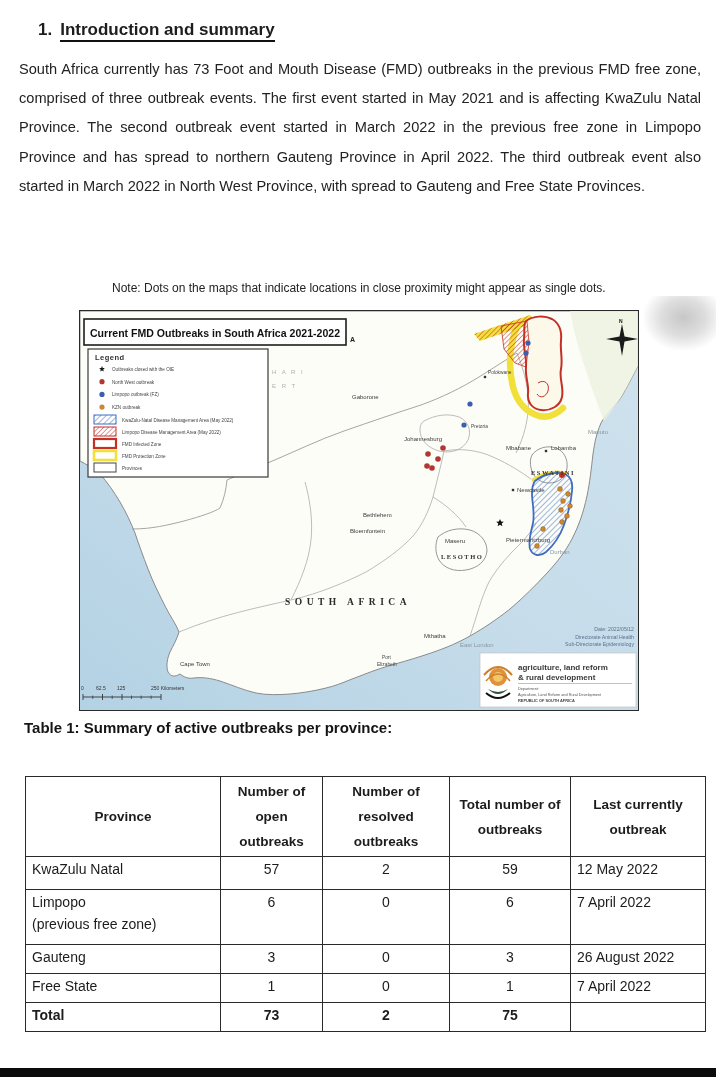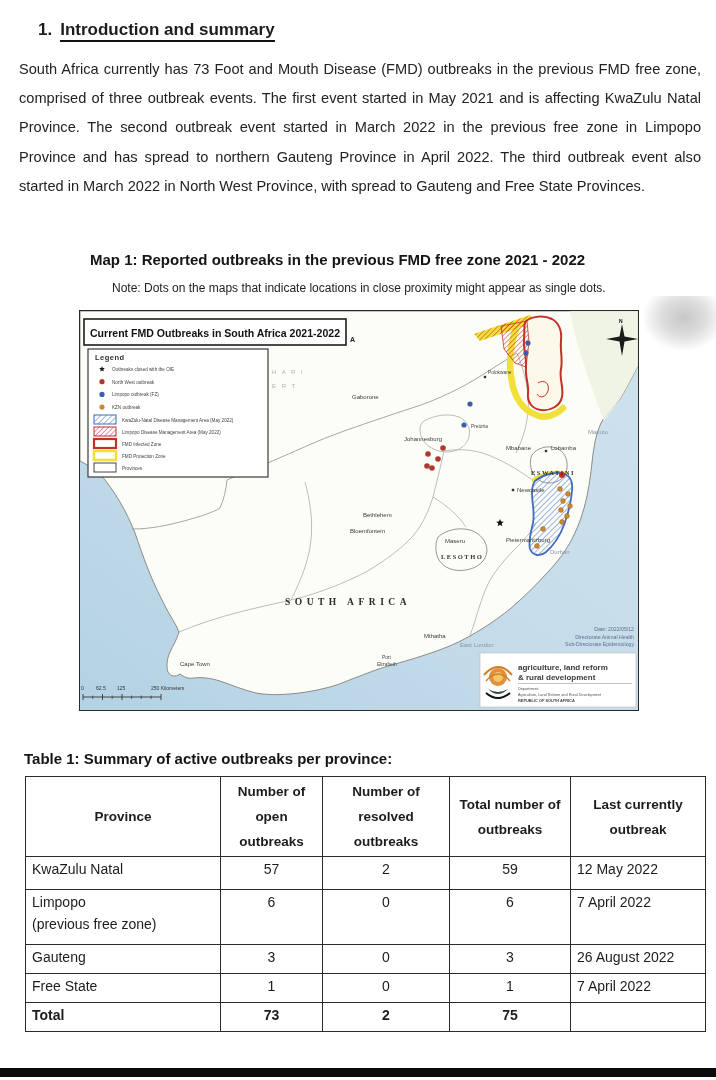--- a/index.html
+++ b/index.html
@@ -8,21 +8,21 @@
   .heading{position:absolute;left:38px;top:20px;font-size:17px;font-weight:bold;}
   .heading .num{margin-right:8px;}
   .heading .txt{border-bottom:2.5px solid #111;padding-bottom:1px;}
   .intro{position:absolute;left:19px;top:55px;width:682px;font-size:14.6px;line-height:29.2px;
          text-align:justify;color:#222;}
   .map-caption{position:absolute;left:90px;top:251px;font-size:15px;font-weight:bold;color:#151515;}
   .map-note{position:absolute;left:112px;top:281px;font-size:12px;color:#222;text-align:center;}
   .map-wrap{position:absolute;left:79px;top:310px;width:558px;height:399px;border:1.5px solid #2a2a2a;background:#c6dcea;}
   .scan-blob{position:absolute;left:644px;top:296px;width:72px;height:54px;
      background:radial-gradient(ellipse at 55% 40%, #c7c7c7 0%, #dedede 40%, rgba(255,255,255,0) 74%);}
-  .table-caption{position:absolute;left:24px;top:750px;font-size:15px;font-weight:bold;color:#151515;}
+  .table-caption{position:absolute;left:24px;top:719px;font-size:15px;font-weight:bold;color:#151515;}
   table.summary{position:absolute;left:25px;top:776px;border-collapse:collapse;table-layout:fixed;width:680px;
       font-size:14px;color:#1c1c1c;}
   table.summary th, table.summary td{border:1.5px solid #2a2a2a;padding:2px 6px;vertical-align:top;}
   table.summary th{font-weight:bold;text-align:center;vertical-align:middle;height:74px;line-height:25px;font-size:13.5px;}
   table.summary td{padding-top:4px;}
   td.c{text-align:center;}
   td.l{text-align:left;padding-left:8px;}
   tr.r32 td{height:26px;margin-top:12px;}
   tr.r54 td{height:48px;}
   tr.r28 td{height:22px;}
@@ -43,21 +43,20 @@
 <body>
 
 <div class="page">
 
   <div class="heading">
     <span class="num">1.</span><span class="txt">Introduction and summary</span>
   </div>
 
   <div class="intro">South Africa currently has 73 Foot and Mouth Disease (FMD) outbreaks in the previous FMD free zone, comprised of three outbreak events. The first event started in May 2021 and is affecting KwaZulu Natal Province. The second outbreak event started in March 2022 in the previous free zone in Limpopo Province and has spread to northern Gauteng Province in April 2022. The third outbreak event also started in March 2022 in North West Province, with spread to Gauteng and Free State Provinces.</div>
 
-  <div class="map-caption">Map 1: Reported outbreaks in the previous FMD free zone 2021 - 2022</div>
   <div class="map-note">Note: Dots on the maps that indicate locations in close proximity might appear as single dots.</div>
 
   <div class="map-wrap">
     <svg id="map-svg" width="558" height="399" viewBox="0 0 558 399">
       <defs>
         <linearGradient id="seaGrad" x1="0" y1="1" x2="1" y2="0">
           <stop offset="0" stop-color="#b3d2e4"></stop>
             <stop offset="0.5" stop-color="#c6dcea"></stop>
             <stop offset="1" stop-color="#cfe3ee"></stop>
         </linearGradient>

